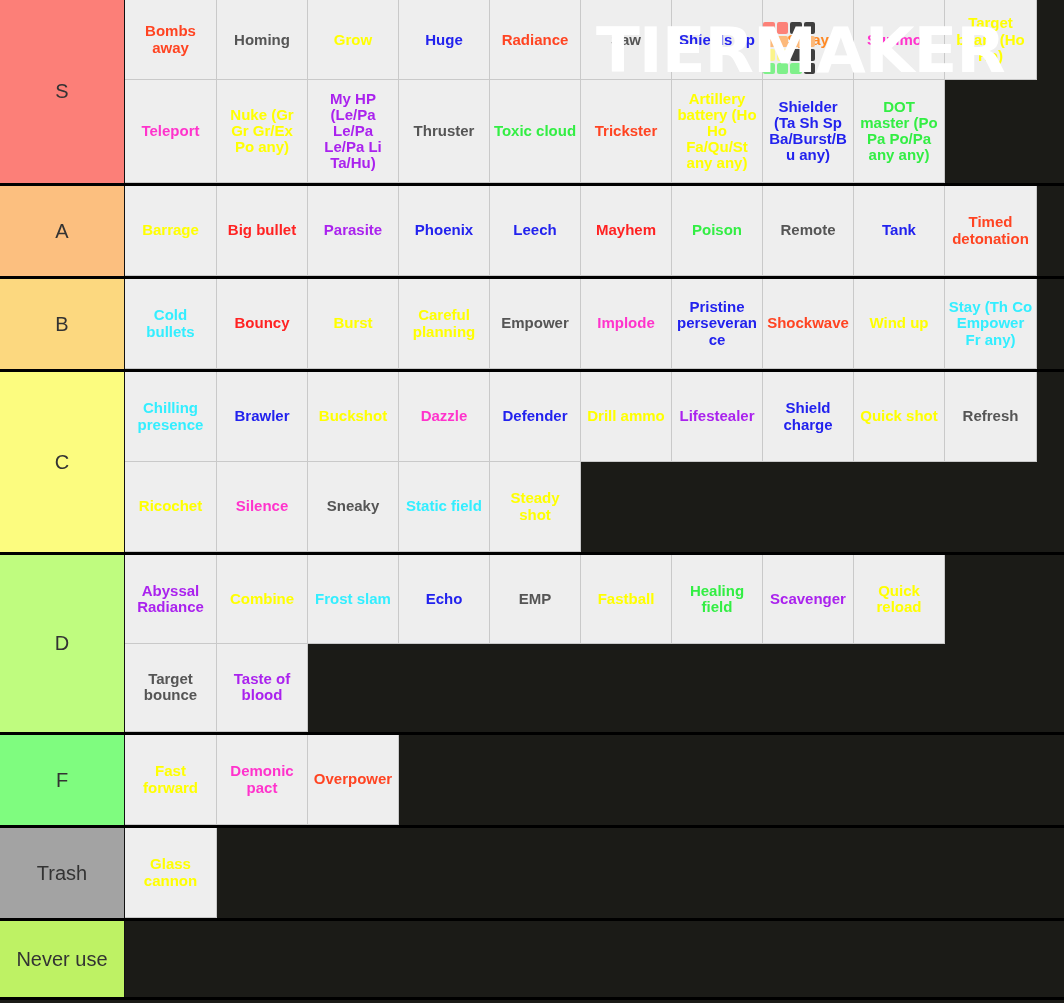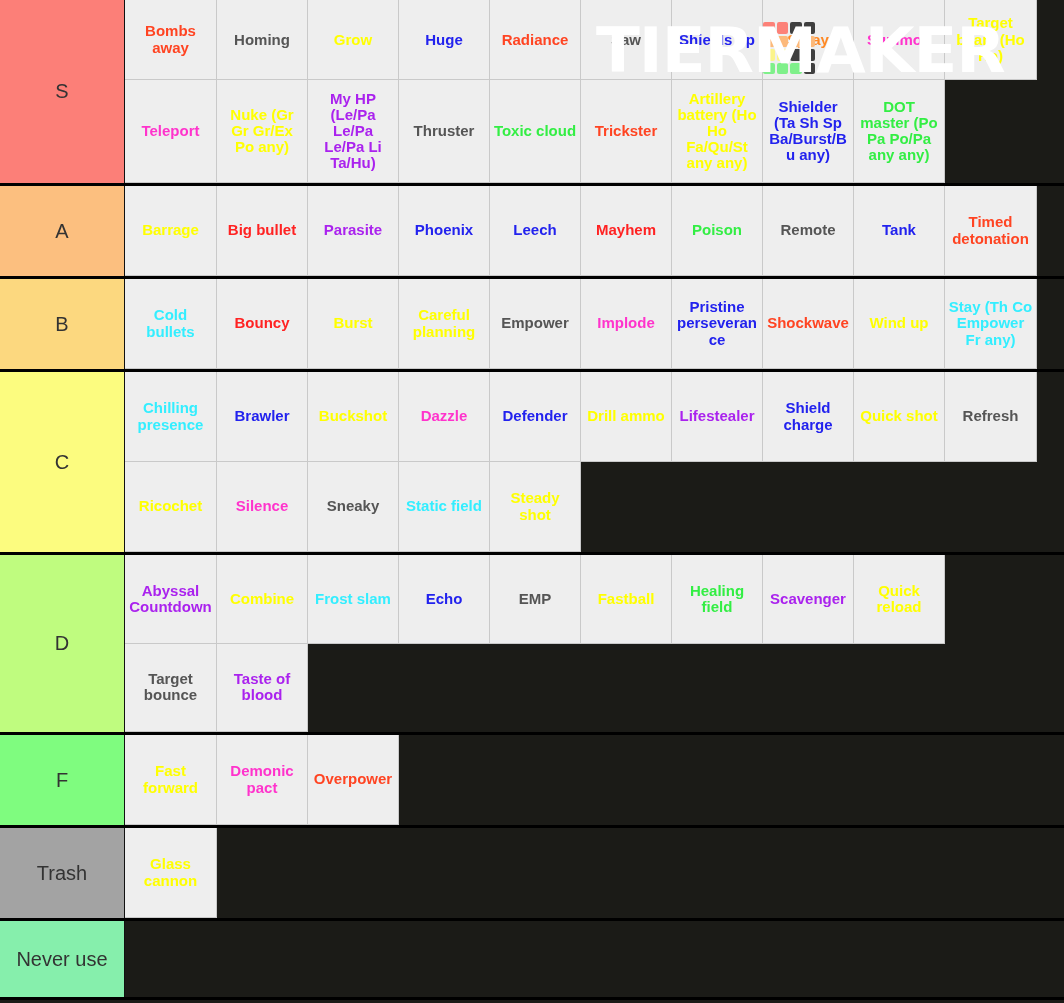--- a/index.html
+++ b/index.html
@@ -173,21 +173,21 @@
             <div class="cell" style="flex: 0 0 91px; color: rgb(51, 238, 255);">Static field</div>
             <div class="cell" style="flex: 0 0 91px; color: rgb(255, 255, 0);">Steady shot</div>
             <div class="spacer"></div>
           </div>
         </div>
       </div>
       <div class="tier-row" style="height: 180px;">
         <div class="tier-label" style="background: rgb(191, 252, 127);">D</div>
         <div class="tier-body">
           <div class="cell-line" style="height: 88.5px;">
-            <div class="cell" style="flex: 0 0 92px; color: rgb(170, 34, 238);">Abyssal Countdown</div>
+            <div class="cell" style="flex: 0 0 92px; color: rgb(170, 34, 238);">Abyssal Radiance</div>
             <div class="cell" style="flex: 0 0 91px; color: rgb(255, 255, 0);">Combine</div>
             <div class="cell" style="flex: 0 0 91px; color: rgb(51, 238, 255);">Frost slam</div>
             <div class="cell" style="flex: 0 0 91px; color: rgb(34, 34, 238);">Echo</div>
             <div class="cell" style="flex: 0 0 91px; color: rgb(85, 85, 85);">EMP</div>
             <div class="cell" style="flex: 0 0 91px; color: rgb(255, 255, 0);">Fastball</div>
             <div class="cell" style="flex: 0 0 91px; color: rgb(51, 238, 68);">Healing field</div>
             <div class="cell" style="flex: 0 0 91px; color: rgb(170, 34, 238);">Scavenger</div>
             <div class="cell" style="flex: 0 0 91px; color: rgb(255, 255, 0);">Quick reload</div>
             <div class="spacer"></div>
           </div>
@@ -212,21 +212,21 @@
       <div class="tier-row" style="height: 93px;">
         <div class="tier-label" style="background: #a3a3a3;">Trash</div>
         <div class="tier-body">
           <div class="cell-line" style="height: 90px;">
             <div class="cell" style="flex: 0 0 92px; color: rgb(255, 255, 0);">Glass cannon</div>
             <div class="spacer"></div>
           </div>
         </div>
       </div>
       <div class="tier-row" style="height: 79px;">
-        <div class="tier-label" style="background: #86efac;">Never use</div>
+        <div class="tier-label" style="background: #bef264;">Never use</div>
         <div class="tier-body">
           <div class="cell-line" style="height: 76px;">
             <div class="spacer"></div>
           </div>
         </div>
       </div>
     </div>
 
   <div id="wm-grid">
       <i style="background: rgb(252, 129, 120);"></i>

